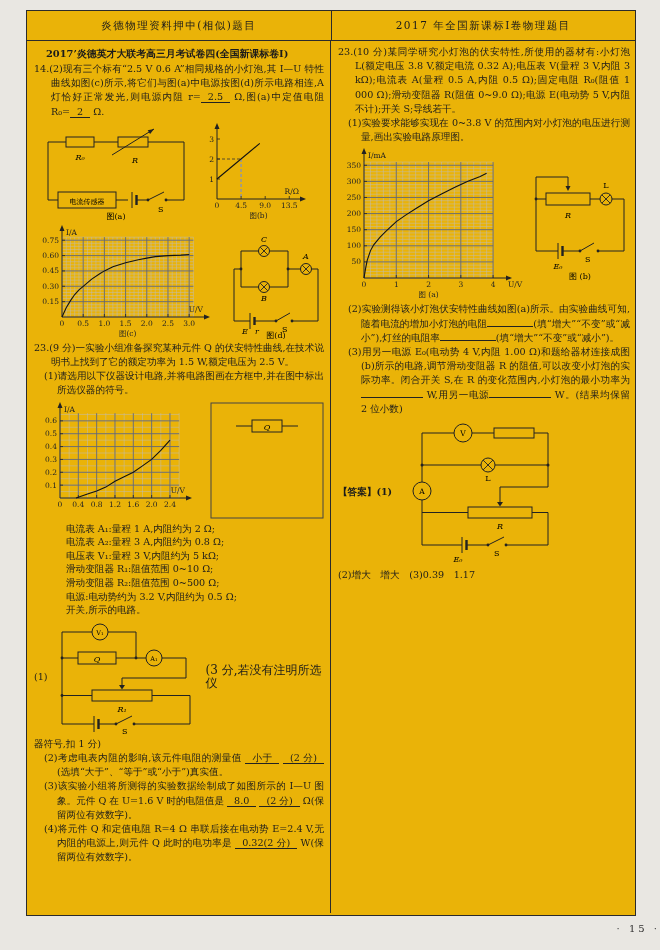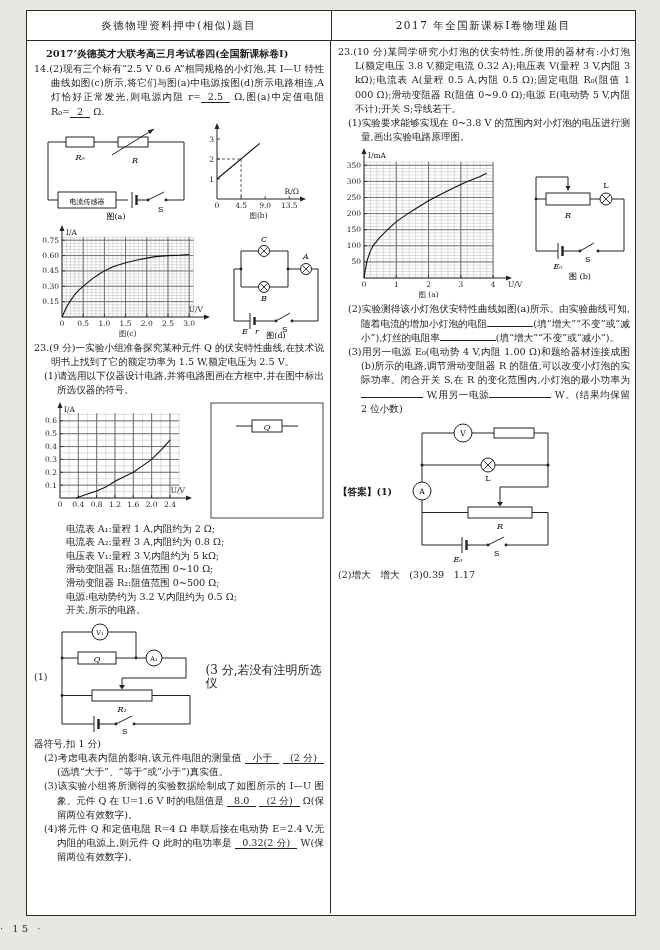--- a/index.html
+++ b/index.html
@@ -1,38 +1,38 @@
 <!DOCTYPE html>
 <html><head>
 <meta charset="utf-8">
 <style>
 *{margin:0;padding:0;box-sizing:border-box}
 html,body{width:660px;height:950px}
 body{background:#e9e7e2;font-family:"DejaVu Serif","Liberation Serif",serif;color:#1b1b1b;position:relative;overflow:hidden}
-.sheet{position:absolute;left:26px;top:10px;width:610px;height:906px;background:#ffffff;border:1.6px solid #2b2b2b}
+.sheet{position:absolute;left:26px;top:10px;width:610px;height:906px;background:#eab308;border:1.6px solid #2b2b2b}
 .hdr{display:flex;height:30px;border-bottom:1.2px solid #2b2b2b}
 .hcell{flex:1;display:flex;align-items:center;justify-content:center;font-size:10.5px;letter-spacing:1.5px}
 .hcell.r{border-left:1.2px solid #2b2b2b}
 .cols{display:flex;height:872px}
 .col{flex:1;padding:4px 6px 0 7px;font-size:9.6px;line-height:14.2px;text-align:justify}
 .col.right{border-left:1.2px solid #2b2b2b}
 .h1{font-weight:bold;font-size:9.9px;line-height:15px;margin:1px 12px}
 .hang{padding-left:17px;text-indent:-17px}
 .sub{margin-left:10px;padding-left:13px;text-indent:-13px}
 .list{margin-left:32px;line-height:13.6px}
 .u{border-bottom:1px solid #222;padding:0 7px;white-space:nowrap}
 .blank{display:inline-block;border-bottom:1px solid #222;height:10px;vertical-align:baseline}
 .b46{width:46px}.b56{width:56px}.b62{width:62px}
 .figrow{display:flex;align-items:flex-end;gap:6px;margin:2px 0 2px 2px}
 .ansrow{display:flex;align-items:center;gap:4px;margin:1px 0}
 .nowrap{white-space:nowrap}
 .note{width:118px;font-size:12px;line-height:12.5px;text-align:left}
 svg{display:block}
 svg text{font-family:"DejaVu Serif","Liberation Serif",serif}
-.footer{position:absolute;left:0;top:923px;width:100%;text-align:left;font-size:10px;color:#2f2f2f;letter-spacing:3px}
+.footer{position:absolute;left:0;top:923px;width:100%;text-align:right;font-size:10px;color:#2f2f2f;letter-spacing:3px}
 .bold{font-weight:bold}
 </style>
 </head>
 <body>
 
 <div class="sheet">
 
   <div class="hdr">
     <div class="hcell">炎德物理资料押中(相似)题目</div>
     <div class="hcell r">2017 年全国新课标Ⅰ卷物理题目</div>

